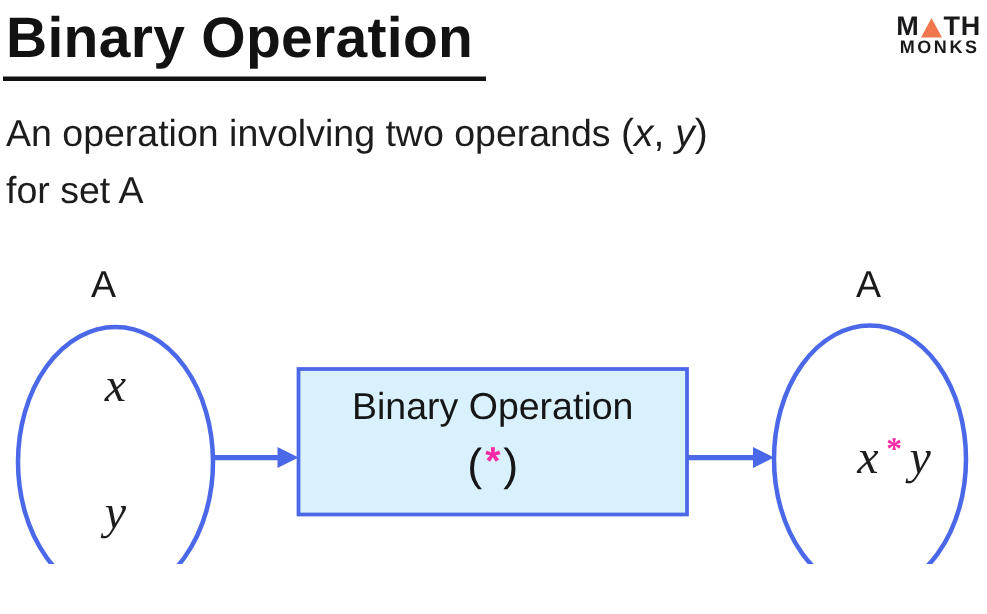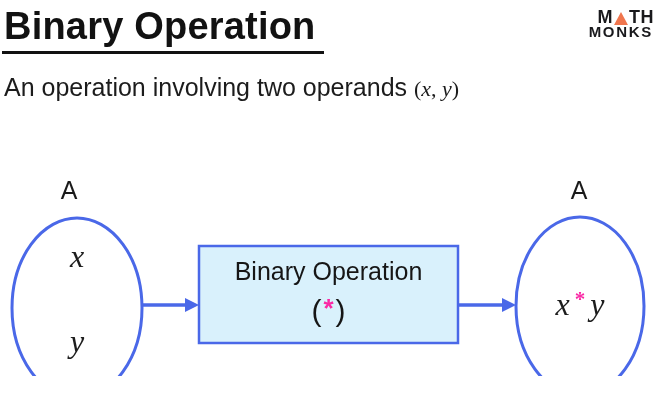--- a/index.html
+++ b/index.html
@@ -10,42 +10,42 @@
   .abs { position:absolute; }
 
   
   .title { left:4px; top:5px; font-size:38px; font-weight:bold; letter-spacing:0.2px; color:#121212; white-space:nowrap; }
   .title-underline { left:2px; top:51px; width:322px; height:3px; background:#121212; }
 
   
   .logo { top:9px; right:4px; text-align:right; }
   .logo-top { display:flex; align-items:flex-end; justify-content:flex-end; font-size:18px; font-weight:bold; line-height:17px; letter-spacing:0.5px; color:#19191c; }
   .logo-tri { display:inline-block; width:0; height:0; border-left:7px solid transparent; border-right:7px solid transparent; border-bottom:13px solid #F0764E; margin:0 1px 1px 1px; }
-  .logo-bottom { font-size:15px; font-weight:bold; letter-spacing:1.7px; line-height:11px; color:#19191c; margin-right:1px; }
+  .logo-bottom { font-size:12px; font-weight:bold; letter-spacing:1.7px; line-height:11px; color:#19191c; margin-right:1px; }
 
   
   .sub1 { left:4px; top:73px; font-size:25px; color:#1c1c1c; white-space:nowrap; }
   .sub2 { left:4px; top:113px; font-size:25px; color:#1c1c1c; white-space:nowrap; }
-  .mathrun { font-family:Liberation Serif, serif; font-size:22px; }
+  .mathrun { font-family:Liberation Sans, sans-serif; font-size:26px; }
   .it { font-style:italic; }
 
   
   svg.diagram { position:absolute; left:0; top:0; width:658px; height:409px; }
 
   
   .set-label { width:40px; text-align:center; font-size:25px; color:#1a1a1a; }
   .lbl-a-left  { left:49px;  top:176px; }
   .lbl-a-right { left:559px; top:176px; }
   .math-el { font-family:"Liberation Serif", serif; font-style:italic; font-size:32px; color:#1d1d1d; text-align:center; }
   .el-x { left:46px; top:238px; width:62px; }
   .el-y { left:46px; top:323px; width:62px; }
   .box-title  { left:200px; top:257px; width:257px; text-align:center; font-size:25px; color:#161616; }
   .box-symbol { left:200px; top:294px; width:257px; text-align:center; font-size:30px; color:#161616; }
   .box-symbol .star { color:#FA28A5; font-weight:bold; font-size:26px; position:relative; top:-4px; padding:0 2px; }
-  .expr { left:517px; top:286px; width:126px; text-align:center; }
+  .expr { left:517px; top:286px; width:126px; text-align:center;padding-left:16px; }
   .expr .star { color:#FA28A5; font-style:normal; font-weight:bold; font-size:21px; position:relative; top:-9px; padding:0 5px; }
 </style>
 </head>
 <body>
 
 <div class="canvas">
 
   <div class="abs title">Binary Operation</div>
   <div class="abs title-underline"></div>
 
@@ -54,20 +54,21 @@
       <span>M</span>
       <span class="logo-tri"></span>
       <span>TH</span>
     </div>
     <div class="logo-bottom">MONKS</div>
   </div>
 
   <div class="abs sub1">
     <span>An operation involving two operands </span><span class="mathrun"><span>(</span><span class="it">x</span><span>, </span><span class="it">y</span><span>)</span></span>
   </div>
+  <div class="abs sub2">for set A</div>
 
   <svg class="diagram" viewBox="0 0 658 409" xmlns="http://www.w3.org/2000/svg">
     <ellipse cx="77" cy="308" rx="65" ry="90" fill="none" stroke="#4A68E8" stroke-width="3"></ellipse>
     <ellipse cx="580" cy="306" rx="64" ry="89" fill="none" stroke="#4A68E8" stroke-width="3"></ellipse>
     <rect x="199" y="246" width="259" height="97" fill="#D9F1FC" stroke="#4A68E8" stroke-width="2.5"></rect>
     <line x1="142" y1="305" x2="186" y2="305" stroke="#4A68E8" stroke-width="3.5"></line>
     <polygon points="185,298 199,305 185,312" fill="#4A68E8"></polygon>
     <line x1="458" y1="305" x2="503" y2="305" stroke="#4A68E8" stroke-width="3.5"></line>
     <polygon points="502,298 516,305 502,312" fill="#4A68E8"></polygon>
   </svg>

